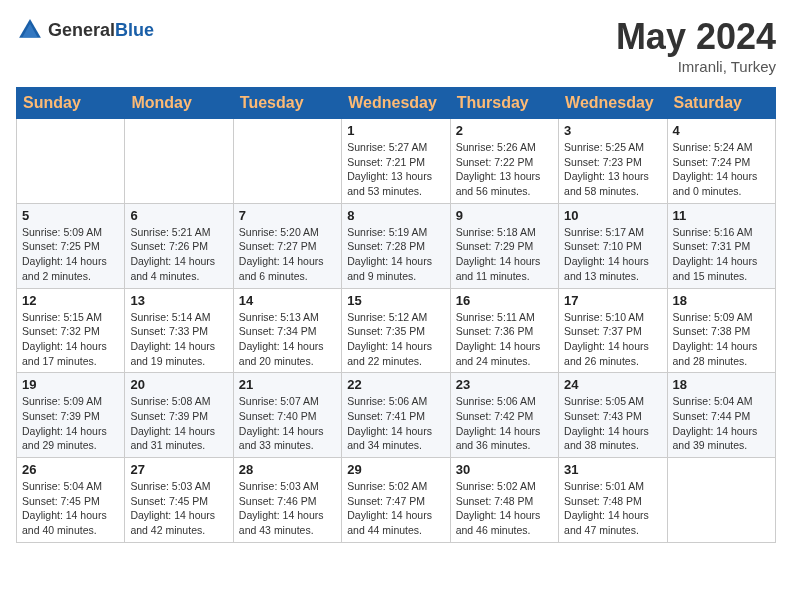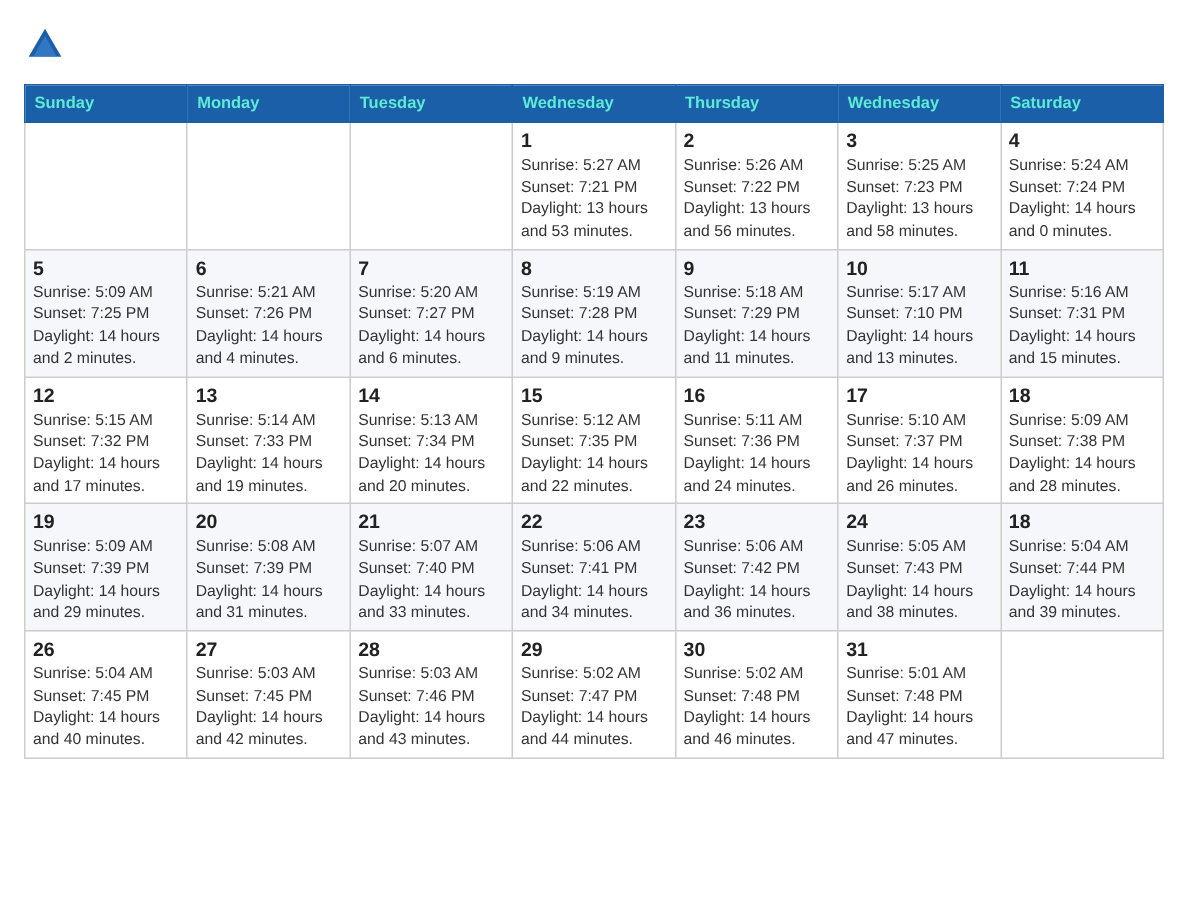--- a/index.html
+++ b/index.html
@@ -47,24 +47,24 @@
       font-size: 15px;
       color: #555;
     }
     .calendar {
       width: 100%;
       border-collapse: collapse;
       font-size: 10.5px;
     }
     .calendar th {
       background: #1a5fa8;
-      color: #5eead4;
+      color: #fdba74;
       text-align: left;
       padding: 6px 6px;
-      font-size: 11px;
+      font-size: 16px;
       font-weight: bold;
       border: 1px solid #1a5fa8;
     }
     .calendar td {
       vertical-align: top;
       border: 1px solid #ccc;
       padding: 4px 5px;
       width: 108px;
       min-height: 80px;
       background: #fff;
@@ -89,20 +89,27 @@
   </style>
 </head>
 <body>
 
 <div class="header">
   <div class="logo">
     <svg class="logo-icon" viewBox="0 0 36 36">
       <polygon points="18,4 32,28 4,28" fill="#1a5fa8"></polygon>
       <polygon points="18,10 28,28 8,28" fill="#4a90d9" opacity="0.5"></polygon>
     </svg>
+    <div>
+      <span class="logo-text-general">General</span><span class="logo-text-blue">Blue</span>
+    </div>
+  </div>
+  <div class="title-block">
+    <div class="month-title">May 2024</div>
+    <div class="location">Imranli, Turkey</div>
   </div>
 </div>
 
 <table class="calendar">
   <thead>
     <tr id="weekday-header">
         <th>Sunday</th>
         <th>Monday</th>
         <th>Tuesday</th>
         <th>Wednesday</th>

